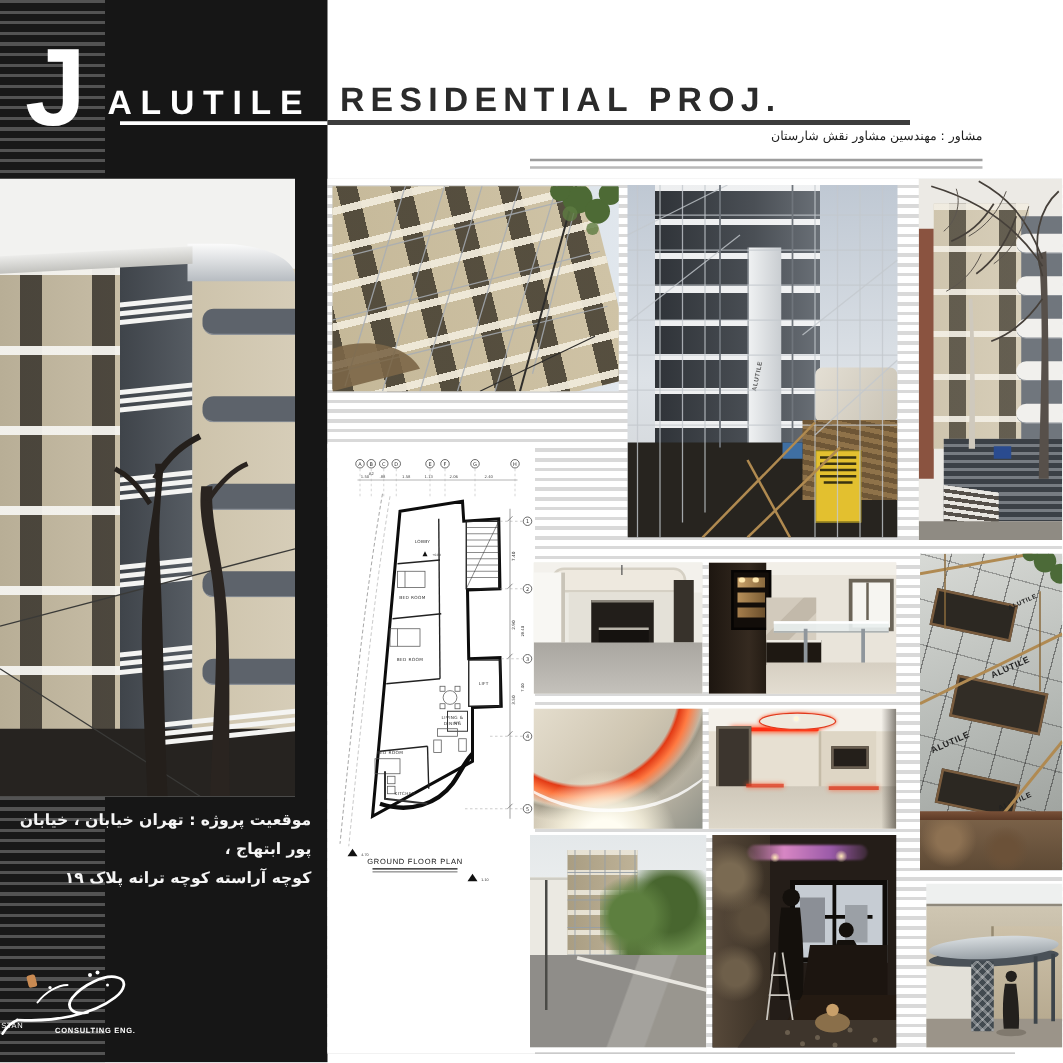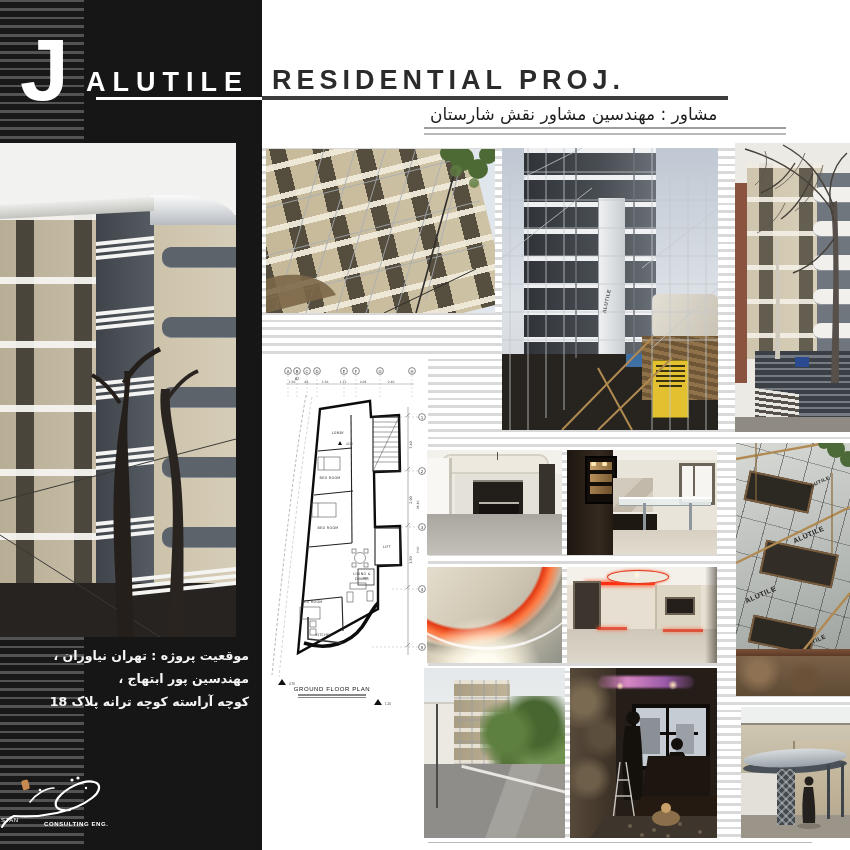--- a/index.html
+++ b/index.html
@@ -32,21 +32,21 @@
   <div class="abs" style="left:262px;top:842px;width:550px;height:1px;background:#9a9a9a;opacity:.7;"></div>
 
   <div class="abs" style="left:262px;top:355px;width:166px;height:488px;background:#ffffff;"></div>
 
   <div class="abs" style="left:20px;top:26px;color:#fff;font-size:88px;font-weight:bold;line-height:1;">J</div>
   <div class="abs ttl" style="left:86px;top:67px;color:#fff;">ALUTILE</div>
   <div class="abs ttl" style="left:272px;top:65px;color:#2b2b2b;letter-spacing:5px;">RESIDENTIAL PROJ.</div>
   <div class="abs" style="left:96px;top:97px;width:166px;height:3px;background:#fff;"></div>
   <div class="abs" style="left:262px;top:96px;width:466px;height:4px;background:#3c3c3c;"></div>
 
-  <div class="abs fa" style="left:430px;top:104px;width:356px;font-size:17px;color:#1e1e1e;direction:rtl;text-align:left;">مشاور : مهندسین مشاور نقش شارستان</div>
+  <div class="abs fa" style="left:430px;top:104px;width:356px;font-size:10px;color:#1e1e1e;direction:rtl;text-align:right;">مشاور : مهندسین مشاور نقش شارستان</div>
   <div class="abs" style="left:424px;top:127px;width:362px;height:1.5px;background:#9d9d9d;"></div>
   <div class="abs" style="left:424px;top:133px;width:362px;height:1.5px;background:#b9b9b9;"></div>
 
   <div class="ph" style="left:0;top:143px;width:236px;height:494px;background:#f2f2f0;">
     <div class="abs" style="left:0;top:70px;width:96px;height:385px;
                 background:
                 repeating-linear-gradient(180deg,rgba(245,244,240,.95) 0 7px,rgba(245,244,240,0) 7px 64px),
                 repeating-linear-gradient(90deg,rgba(46,42,36,0) 0 16px,rgba(46,42,36,.8) 16px 34px,rgba(46,42,36,0) 34px 58px),
                 linear-gradient(90deg,#b8ae96,#c7bda6);"></div>
     <div class="abs" style="left:96px;top:58px;width:58px;height:400px;background:linear-gradient(90deg,#3f444a,#565c63);"></div>
@@ -562,22 +562,22 @@
     <text x="70" y="336" font-size="6" letter-spacing="0.6" fill="#111" text-anchor="middle" font-family="Liberation Sans,sans-serif">GROUND FLOOR PLAN</text>
     <line x1="36" y1="340" x2="104" y2="340" stroke="#111" stroke-width="1"></line>
     <line x1="36" y1="342.5" x2="104" y2="342.5" stroke="#111" stroke-width="0.5"></line>
     <polygon points="20,324 24,330 16,330" fill="#111"></polygon>
     <text x="27" y="330" font-size="3" fill="#333">4.70</text>
     <polygon points="116,344 120,350 112,350" fill="#111"></polygon>
     <text x="123" y="350" font-size="3" fill="#333">1.10</text>
   </svg>
 
   <div class="abs fa lbl-fa" style="left:8px;top:644px;width:247px;padding-right:6px;box-sizing:border-box;">
-    <div>موقعیت پروژه : تهران نیاوران ، مهندسین پور ابتهاج ،</div>
-    <div>کوچه آراسته  کوچه ترانه پلاک 18</div>
+    <div>موقعیت پروژه : تهران خیابان ، خیابان پور ابتهاج ،</div>
+    <div>کوچه آراسته  کوچه ترانه پلاک ۱۹</div>
   </div>
 
   <div class="abs" style="left:0;top:772px;width:132px;height:68px;">
     <svg width="132" height="68" viewBox="0 0 132 68">
       <path d="M14,44 C42,46 74,40 92,26 C100,20 102,12 94,10 C84,7 66,16 58,26 C52,34 58,40 70,38" stroke="#fff" stroke-width="2.2" fill="none" stroke-linecap="round"></path>
       <path d="M14,44 C9,46 5,50 2,55" stroke="#fff" stroke-width="2" fill="none" stroke-linecap="round"></path>
       <path d="M30,30 C36,22 46,16 54,16" stroke="#fff" stroke-width="1.6" fill="none" stroke-linecap="round"></path>
       <circle cx="72" cy="8" r="1.6" fill="#fff"></circle>
         <circle cx="78" cy="6" r="1.6" fill="#fff"></circle>
       <circle cx="40" cy="18" r="1.3" fill="#fff"></circle>

